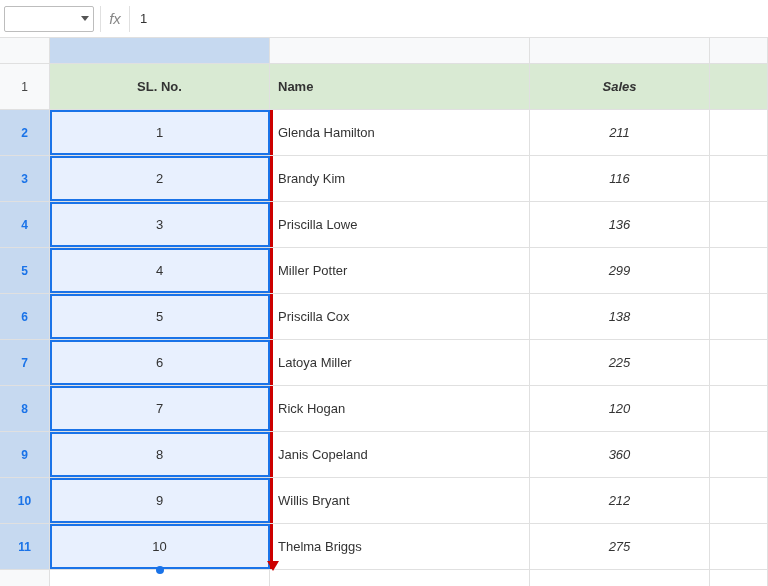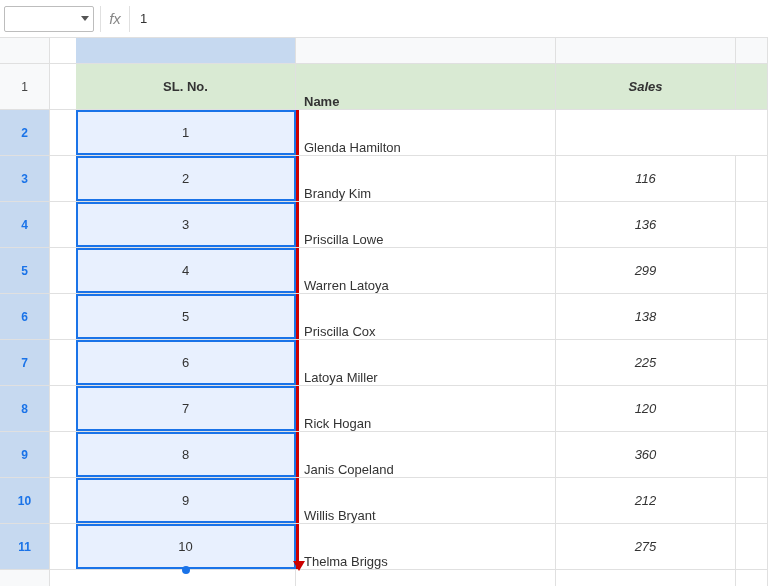--- a/index.html
+++ b/index.html
@@ -110,21 +110,21 @@
       justify-content: center;
       height: 26px;
       background: #f8f9fa;
       border-right: 1px solid #e0e0e0;
       border-bottom: 1px solid #e0e0e0;
       font-size: 12px;
       color: #444;
       font-weight: 400;
     }
 
-    .col-a { width: 220px; min-width: 220px; margin-left: 26px; }
+    .col-a { width: 220px; min-width: 220px; }
     .col-b { width: 260px; min-width: 260px; }
     .col-c { width: 180px; min-width: 180px; }
     .col-d { flex: 1; }
 
     
     .rows-container {
       flex: 1;
       display: flex;
       flex-direction: column;
     }
@@ -160,21 +160,20 @@
 
     .grid-cell.col-a {
       width: 220px;
       min-width: 220px;
       justify-content: center;
     }
 
     .grid-cell.col-b {
       width: 260px;
       min-width: 260px;
-      align-items: flex-end;
     }
 
     .grid-cell.col-c {
       width: 180px;
       min-width: 180px;
       justify-content: center;
       font-style: italic;
     }
 
     .grid-cell.col-d {
@@ -288,20 +287,21 @@
           <div class="grid-cell col-c">Sales</div>
           <div class="grid-cell col-d"></div>
         </div>
         <div class="grid-row">
           <div class="row-header selected-row-header">2</div>
           <div class="grid-cell col-a selected-a">1</div>
           <div class="grid-cell col-b">
             <div class="red-indicator"></div>
             <span>Glenda Hamilton</span>
           </div>
+          <div class="grid-cell col-c">211</div>
           <div class="grid-cell col-d"></div>
         </div>
         <div class="grid-row">
           <div class="row-header selected-row-header">3</div>
           <div class="grid-cell col-a selected-a">2</div>
           <div class="grid-cell col-b">
             <div class="red-indicator"></div>
             <span>Brandy Kim</span>
           </div>
           <div class="grid-cell col-c">116</div>
@@ -315,21 +315,21 @@
             <span>Priscilla Lowe</span>
           </div>
           <div class="grid-cell col-c">136</div>
           <div class="grid-cell col-d"></div>
         </div>
         <div class="grid-row">
           <div class="row-header selected-row-header">5</div>
           <div class="grid-cell col-a selected-a">4</div>
           <div class="grid-cell col-b">
             <div class="red-indicator"></div>
-            <span>Warren Latoya</span>
+            <span>Miller Potter</span>
           </div>
           <div class="grid-cell col-c">299</div>
           <div class="grid-cell col-d"></div>
         </div>
         <div class="grid-row">
           <div class="row-header selected-row-header">6</div>
           <div class="grid-cell col-a selected-a">5</div>
           <div class="grid-cell col-b">
             <div class="red-indicator"></div>
             <span>Priscilla Cox</span>

